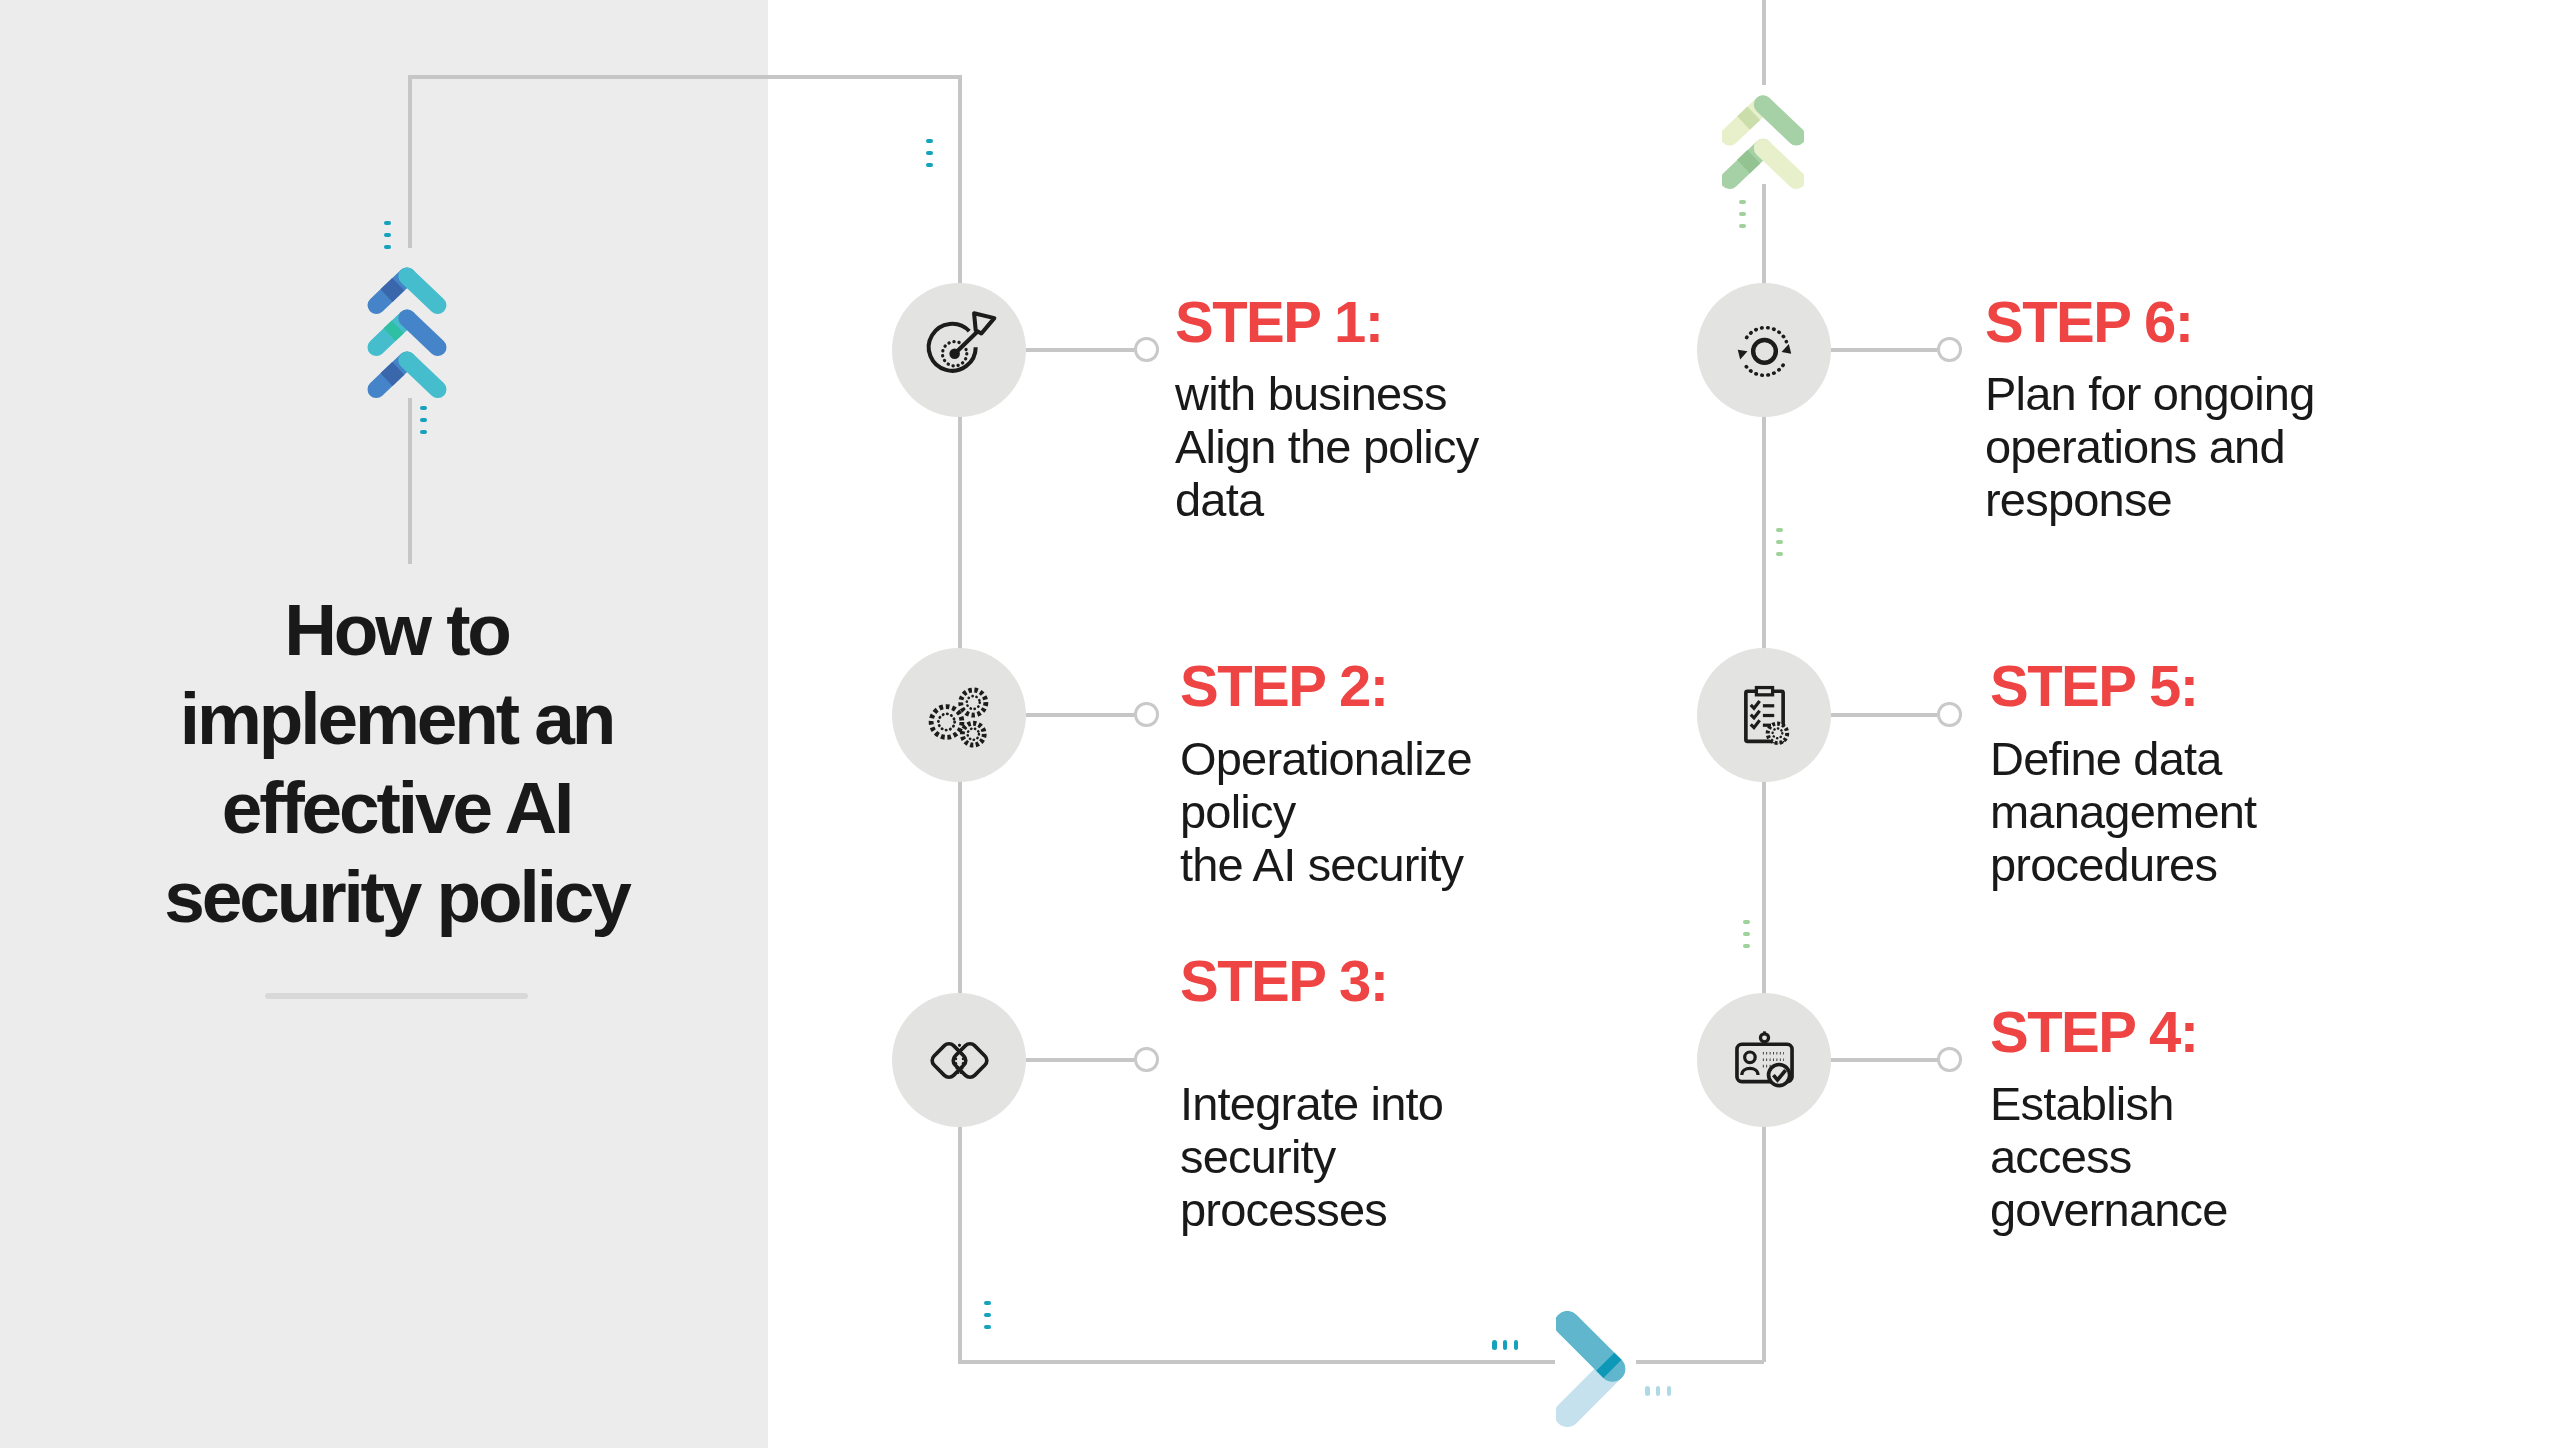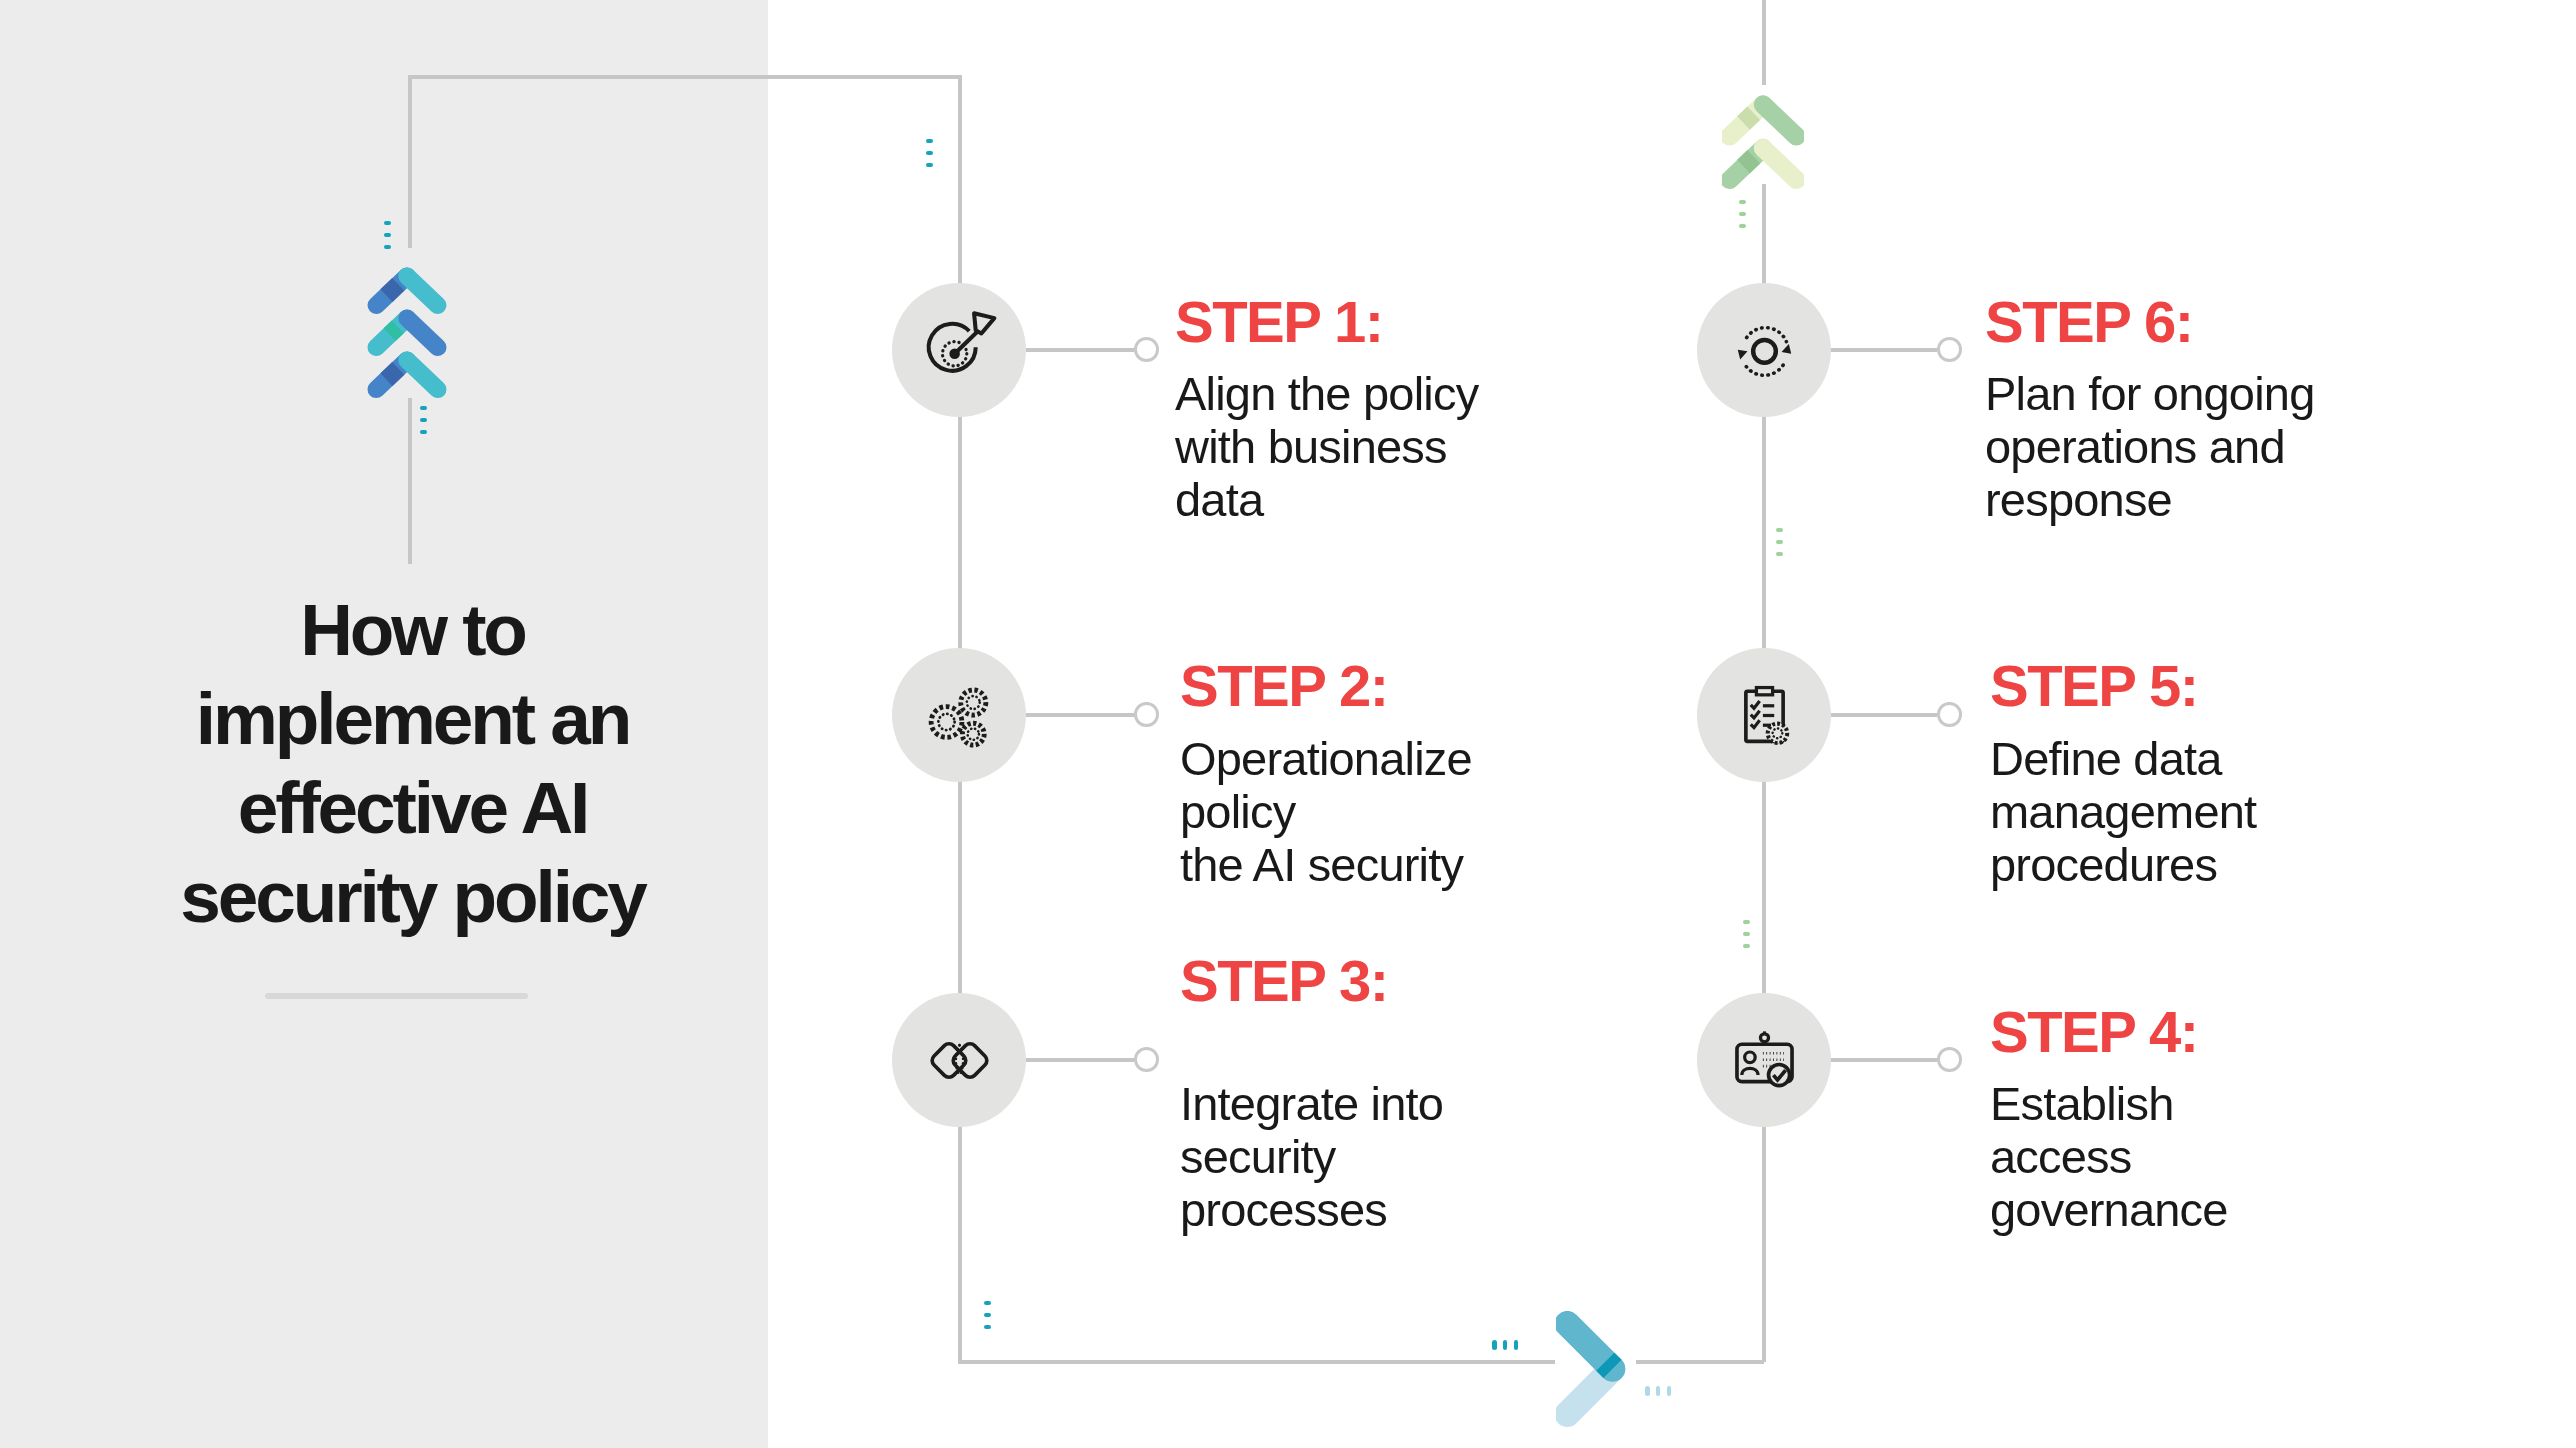--- a/index.html
+++ b/index.html
@@ -8,21 +8,21 @@
     width:2576px;height:1449px;
     background:#ffffff;
     font-family:"Liberation Sans", sans-serif;
     overflow:hidden;
   }
   .abs{position:absolute;}
   
   .panel{left:0;top:0;width:768px;height:1449px;background:#ececec;}
   
   .title{
-    left:16px;top:585px;width:793px;
+    left:0;top:585px;width:793px;
     text-align:center;
     font-weight:700;color:#191919;
     font-size:73px;line-height:89px;letter-spacing:-3.1px;
   }
   .title-divider{
     left:265px;top:993px;width:263px;height:5.7px;
     background:#d8d8d8;border-radius:3.1px;
   }
   
   .hline{height:3.6px;background:#c6c6c6;}
@@ -156,22 +156,22 @@
   <svg class="icon-svg" width="81" height="81" viewBox="0 0 100 100">
     <path d="M62 26 A29 29 0 1 0 70 46" fill="none" stroke="#1c1c1c" stroke-width="5"></path>
     <circle cx="44" cy="54" r="15" fill="none" stroke="#1c1c1c" stroke-width="4" stroke-dasharray="0.3 6" stroke-linecap="round"></circle>
     <circle cx="44" cy="54" r="6.5" fill="#1c1c1c"></circle>
     <line x1="44" y1="54" x2="78" y2="21" stroke="#1c1c1c" stroke-width="5"></line>
     <path d="M70 25 L68 4 L93 10 L77 29 Z" fill="#e3e3e1" stroke="#1c1c1c" stroke-width="5" stroke-linejoin="round"></path>
   </svg>
 </div>
 <div class="abs step-label" style="left:1175px;top:293px;">STEP 1:</div>
 <div class="abs step-body" style="left:1175px;top:367px;">
+  <div>with business</div>
   <div>Align the policy</div>
-  <div>with business</div>
   <div>data</div>
 </div>
 
 <div class="abs hline" style="left:1026px;top:713px;width:108px;"></div>
 <div class="abs ring" style="left:1134px;top:702px;"></div>
 <div class="abs circle" style="left:892px;top:648px;">
   <svg class="icon-svg" width="81" height="81" viewBox="0 0 100 100">
     <circle cx="34" cy="58" r="19" fill="none" stroke="#1c1c1c" stroke-width="6" stroke-dasharray="4.6 3.4"></circle>
     <circle cx="34" cy="58" r="10" fill="none" stroke="#1c1c1c" stroke-width="3.5" stroke-dasharray="0.3 5" stroke-linecap="round"></circle>
     <circle cx="67" cy="34" r="15.5" fill="none" stroke="#1c1c1c" stroke-width="6" stroke-dasharray="4.2 3.2"></circle>

